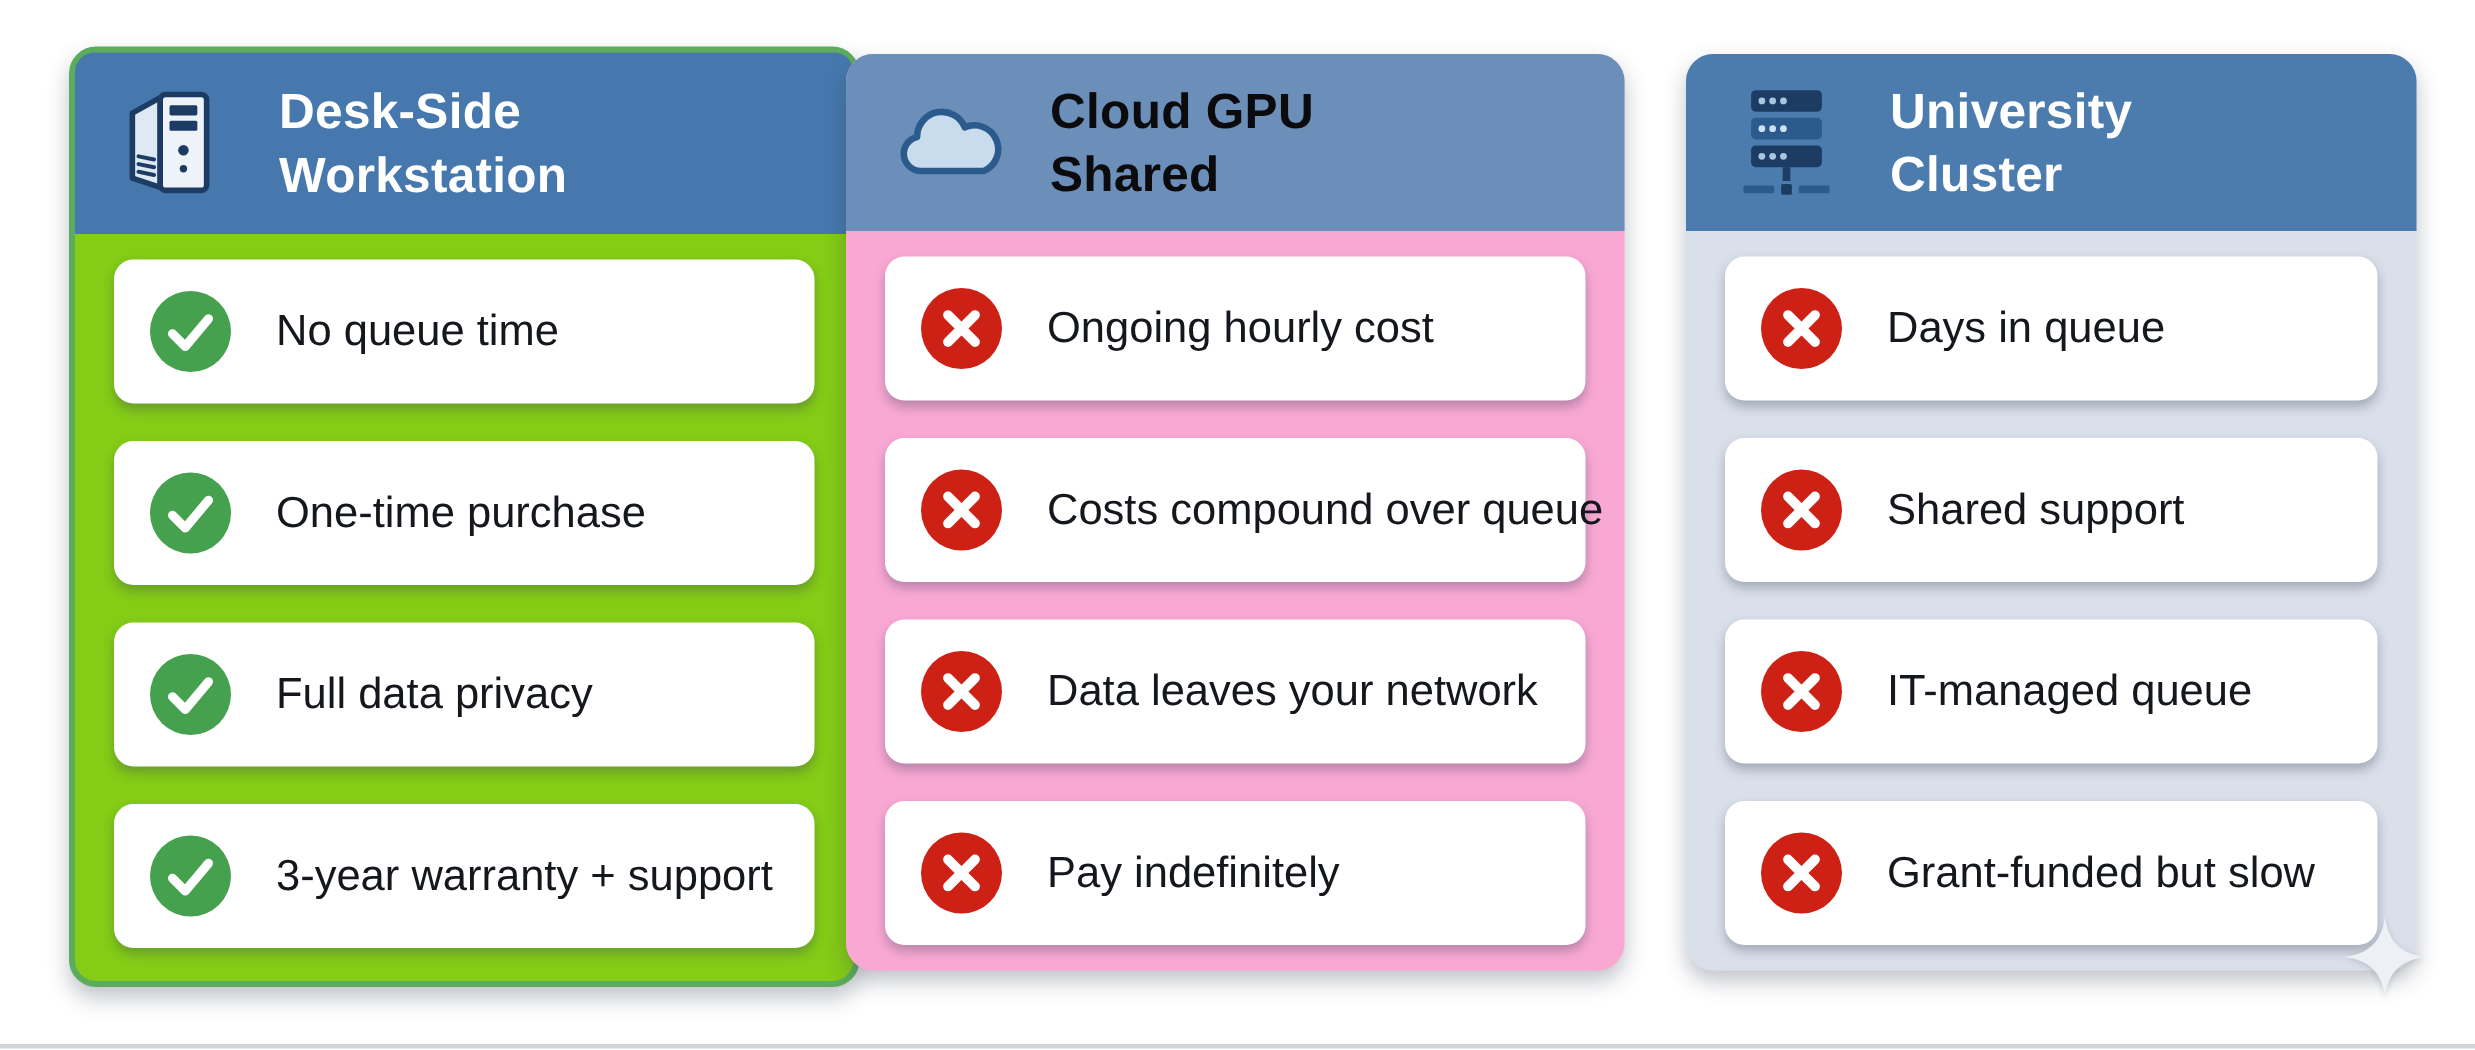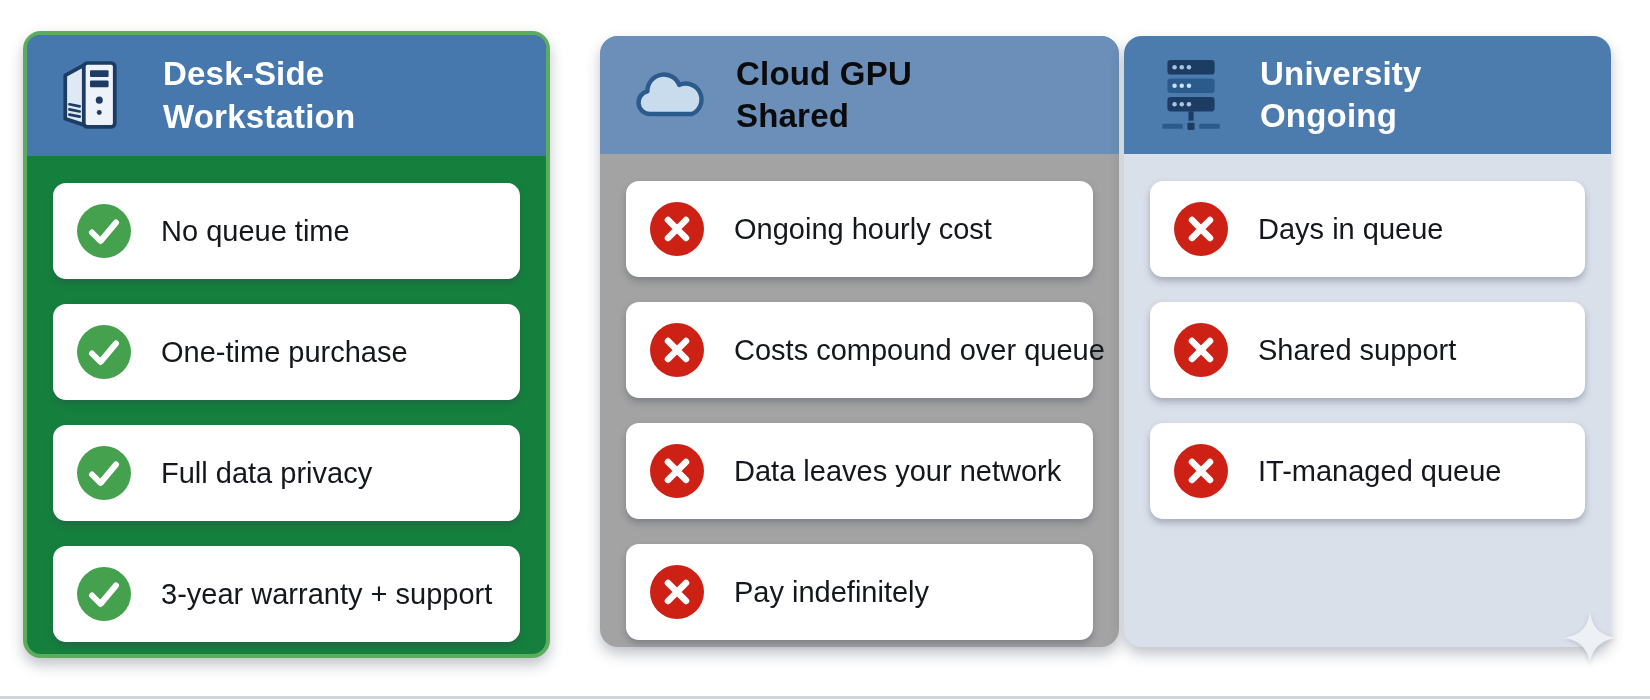--- a/index.html
+++ b/index.html
@@ -1,33 +1,33 @@
 <!DOCTYPE html>
 <html><head>
 <meta charset="utf-8">
 <style>
   html,body{margin:0;padding:0;background:#ffffff;}
   .canvas{position:relative;width:1650px;height:700px;background:#ffffff;overflow:hidden;
           font-family:"Liberation Sans",sans-serif;}
 
   .card{position:absolute;border-radius:18px;box-shadow:0 7px 14px rgba(45,55,75,.30);}
-  .card.c1{left:23px;top:31px;width:519px;height:619px;background:#15803d;border:4px solid #5cac5e;}
-  .card.c2{left:600px;top:36px;width:519px;height:611px;background:#a3a3a3;}
+  .card.c1{left:46px;top:31px;width:519px;height:619px;background:#84cc16;border:4px solid #5cac5e;}
+  .card.c2{left:564px;top:36px;width:519px;height:611px;background:#f9a8d4;}
   .card.c3{left:1124px;top:36px;width:487px;height:611px;background:#dae0ea;}
 
   .card-header{display:flex;align-items:center;padding:0 16px 0 30px;}
   .c1 .card-header{height:121px;background:#4678ae;color:#ffffff;border-radius:13px 13px 0 0;}
   .c2 .card-header{height:118px;background:#6b8fb8;color:#0b0b0d;border-radius:18px 18px 0 0;}
   .c3 .card-header{height:118px;background:#4c7cae;color:#ffffff;border-radius:18px 18px 0 0;}
 
   .hdr-icon{flex:0 0 106px;display:flex;align-items:center;justify-content:flex-start;}
   .card-title{font-size:33px;font-weight:bold;line-height:1.28;letter-spacing:.2px;}
   .card-title span{display:block;}
 
-  .body{display:flex;flex-direction:column;gap:25px;padding:27px 26px 0 26px;}
+  .body{display:flex;flex-direction:column;gap:25px;padding:17px 26px 0 26px;}
   .row{height:96px;background:#ffffff;border-radius:13px;display:flex;align-items:center;
        padding-left:24px;gap:30px;box-shadow:0 4px 7px rgba(50,60,80,.32);}
   .badge{width:54px;height:54px;border-radius:50%;flex:0 0 auto;display:flex;
          align-items:center;justify-content:center;}
   .badge.pos{background:#45a14e;}
   .badge.neg{background:#ce2116;}
   .row-text{font-size:29px;color:#14171c;white-space:nowrap;}
 
   .sparkle{position:absolute;left:1561px;top:609px;width:58px;height:58px;
            filter:drop-shadow(0 1px 2px rgba(120,130,150,.35));}
@@ -162,21 +162,21 @@
             <circle cx="27" cy="47" r="2.2" fill="#a9c6e0"></circle>
             <circle cx="34" cy="47" r="2.2" fill="#a9c6e0"></circle>
           <rect x="33.5" y="54" width="5" height="9" fill="#1d3c63"></rect>
           <rect x="8" y="66" width="20" height="5" rx="1" fill="#2b5b8c"></rect>
           <rect x="32.5" y="65" width="7" height="7" rx="1" fill="#1d3c63"></rect>
           <rect x="44" y="66" width="20" height="5" rx="1" fill="#2b5b8c"></rect>
         </svg>
       </span>
       <div class="card-title">
         <span>University</span>
-        <span>Ongoing</span>
+        <span>Cluster</span>
       </div>
     </div>
     <div class="body">
       <div class="row">
         <span class="badge neg">
           <svg viewBox="0 0 54 54" width="54" height="54">
               <path d="M18 18 36 36M36 18 18 36" fill="none" stroke="#fff" stroke-width="6.5" stroke-linecap="round"></path>
             </svg>
         </span>
         <span class="row-text">Days in queue</span>
@@ -189,20 +189,28 @@
         </span>
         <span class="row-text">Shared support</span>
       </div>
       <div class="row">
         <span class="badge neg">
           <svg viewBox="0 0 54 54" width="54" height="54">
               <path d="M18 18 36 36M36 18 18 36" fill="none" stroke="#fff" stroke-width="6.5" stroke-linecap="round"></path>
             </svg>
         </span>
         <span class="row-text">IT-managed queue</span>
+      </div>
+      <div class="row">
+        <span class="badge neg">
+          <svg viewBox="0 0 54 54" width="54" height="54">
+              <path d="M18 18 36 36M36 18 18 36" fill="none" stroke="#fff" stroke-width="6.5" stroke-linecap="round"></path>
+            </svg>
+        </span>
+        <span class="row-text">Grant-funded but slow</span>
       </div>
     </div>
   </div>
 
   <span class="sparkle">
     <svg viewBox="0 0 56 56" width="58" height="58" aria-hidden="true">
       <path d="M28 2C30 18 38 26 54 28 38 30 30 38 28 54 26 38 18 30 2 28 18 26 26 18 28 2Z" fill="#edf0f5"></path>
     </svg>
   </span>
 

